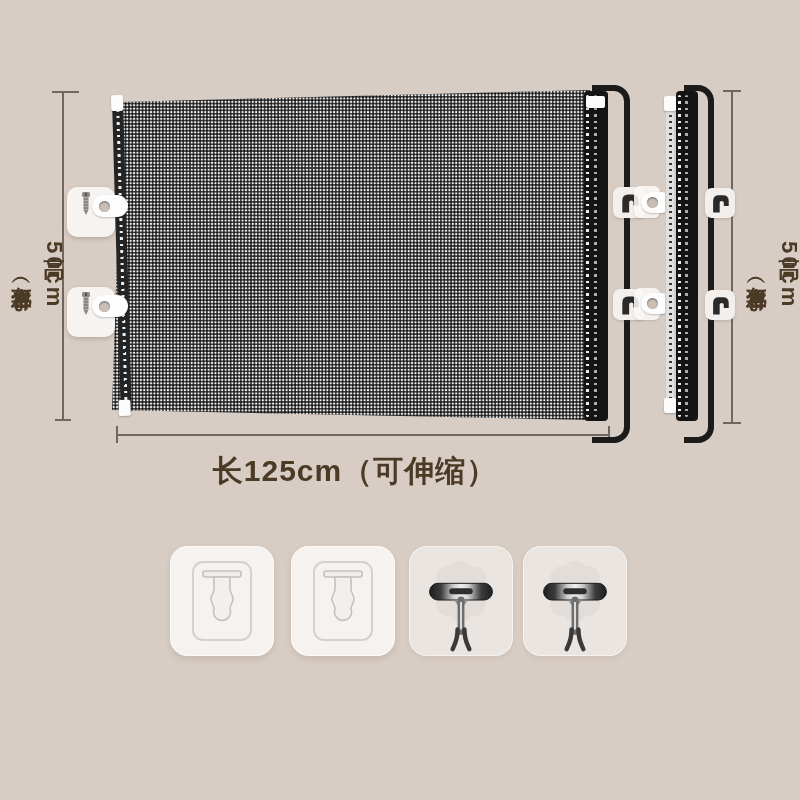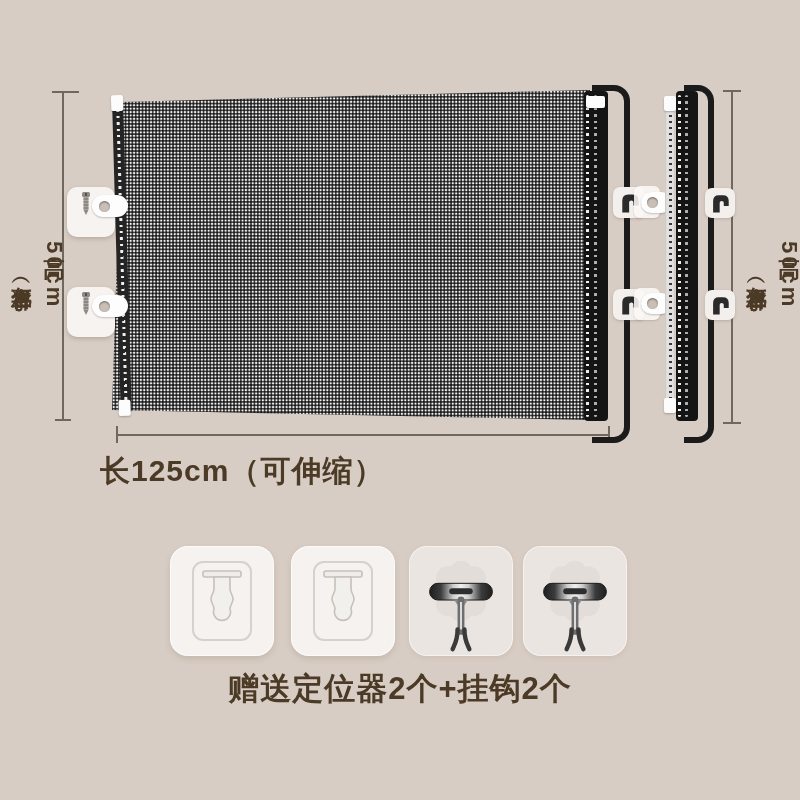--- a/index.html
+++ b/index.html
@@ -19,21 +19,21 @@
   .vlabel .vcol-h{font-size:22px;font-weight:700;letter-spacing:3px;margin:0 3px;}
   .vlabel .vcol-n{font-size:20px;font-weight:600;letter-spacing:1px;margin:0 3px;}
   .vlabel-left{left:6px;top:165px;height:218px;}
   .vlabel-right{left:741px;top:160px;height:228px;}
 
   
   .dim{position:absolute;background:#6e6861;}
 
   
   .len-label{
-    position:absolute;left:100px;top:451px;width:510px;text-align:left;
+    position:absolute;left:100px;top:451px;width:510px;text-align:center;
     font-size:30px;font-weight:700;color:#4b3a26;letter-spacing:1px;
   }
   .gift-label{
     position:absolute;left:0;top:668px;width:800px;text-align:center;
     font-size:31px;font-weight:700;color:#4b3a26;letter-spacing:1px;
   }
 
   
   .mesh{
     position:absolute;left:112px;top:90px;width:478px;height:334px;
@@ -261,15 +261,14 @@
       <rect x="18" y="37" width="64" height="17" rx="8.5" fill="url(#capGrad2)" stroke="#1a1a1a" stroke-width="1"></rect>
       <rect x="38" y="42" width="24" height="6" rx="3" fill="#2e2e2e"></rect>
       <path d="M43 54 L57 54 L50 64 Z" fill="#8a8a8a"></path>
       <path d="M50 54 L50 86" stroke="#6e6e6e" stroke-width="7" stroke-linecap="round"></path>
       <path d="M50 56 L50 84" stroke="#dedede" stroke-width="2"></path>
       <path d="M46.5 84 C46.5 96 42.5 101 41.5 104" stroke="#3a3a3a" stroke-width="4.5" fill="none" stroke-linecap="round"></path>
       <path d="M53.5 84 C53.5 96 57.5 101 58.5 104" stroke="#3a3a3a" stroke-width="4.5" fill="none" stroke-linecap="round"></path>
     </svg>
   </div>
 
-  <div class="gift-label">赠送定位器2个+挂钩2个</div>
 
 </div>
 
 </body></html>

